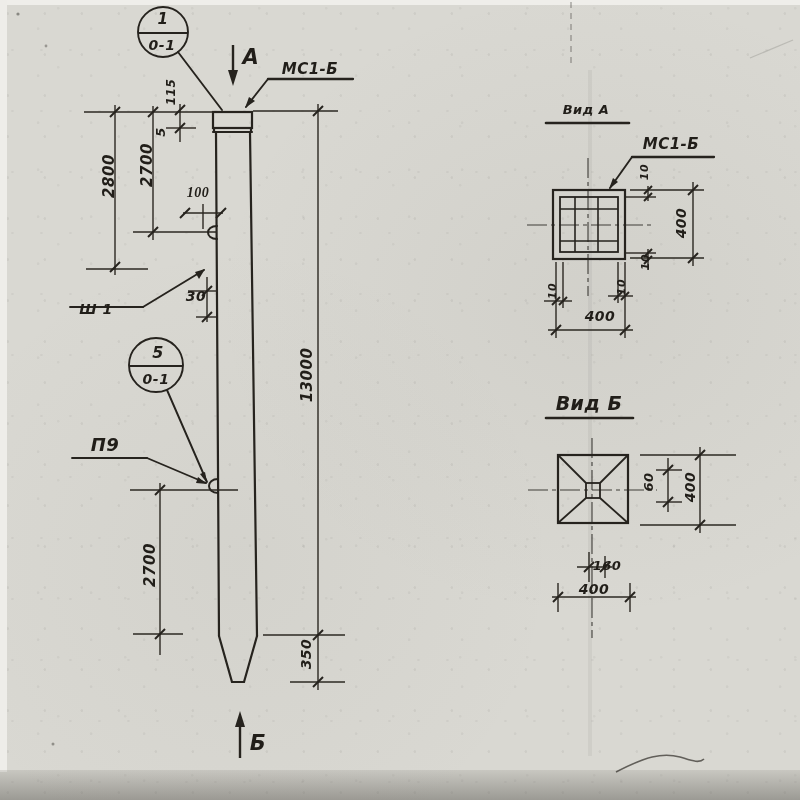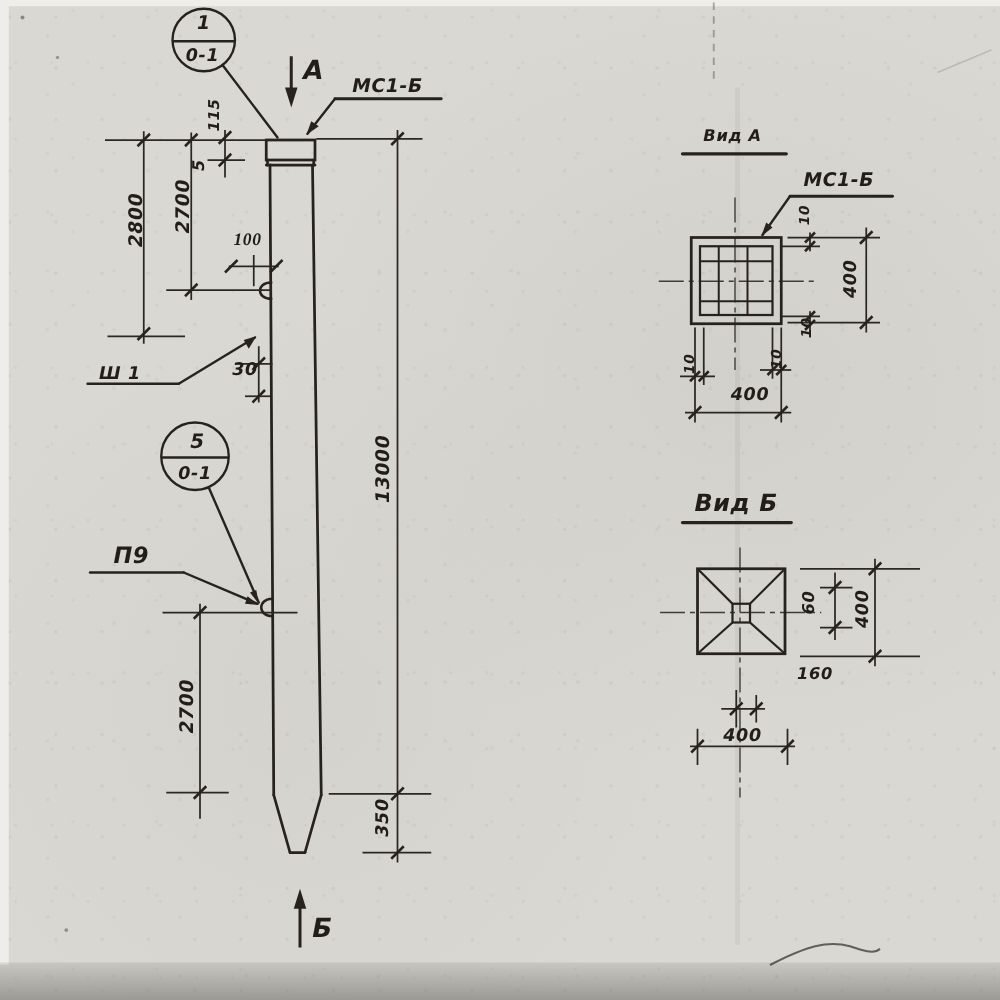--- a/index.html
+++ b/index.html
@@ -207,35 +207,35 @@
 <span class="lbl" style="left:163px;top:19px;font-size:15px;">1</span>
 <span class="lbl" style="left:162px;top:45px;font-size:14px;">0-1</span>
 <span class="lbl" style="left:251px;top:57px;font-size:21px;">А</span>
 <span class="lbl" style="left:310px;top:69px;font-size:15px;">МС1-Б</span>
 <span class="lbl rot" style="left:171px;top:92px;font-size:12px;">115</span>
 <span class="lbl rot" style="left:160px;top:132px;font-size:13px;">5</span>
 <span class="lbl rot" style="left:109px;top:176px;font-size:15px;">2800</span>
 <span class="lbl rot" style="left:147px;top:165px;font-size:15px;">2700</span>
 <span class="lbl" style="left:198px;top:193px;font-size:14px;font-family:Liberation Serif, serif;">100</span>
 <span class="lbl" style="left:196px;top:296px;font-size:14px;">30</span>
-<span class="lbl" style="left:96px;top:299px;font-size:14px;text-align:right;">Ш 1</span>
+<span class="lbl" style="left:96px;top:309px;font-size:14px;text-align:right;">Ш 1</span>
 <span class="lbl" style="left:158px;top:353px;font-size:16px;">5</span>
 <span class="lbl" style="left:156px;top:379px;font-size:14px;">0-1</span>
 <span class="lbl" style="left:105px;top:445px;font-size:18px;">П9</span>
 <span class="lbl rot" style="left:150px;top:565px;font-size:15px;">2700</span>
 <span class="lbl rot" style="left:307px;top:375px;font-size:15px;">13000</span>
 <span class="lbl rot" style="left:306px;top:654px;font-size:14px;">350</span>
 <span class="lbl" style="left:258px;top:743px;font-size:21px;">Б</span>
 
 <span class="lbl" style="left:586px;top:109px;font-size:13px;">Вид А</span>
 <span class="lbl" style="left:671px;top:144px;font-size:15px;">МС1-Б</span>
 <span class="lbl rot" style="left:644px;top:172px;font-size:11px;">10</span>
 <span class="lbl rot" style="left:681px;top:223px;font-size:14px;">400</span>
 <span class="lbl rot" style="left:645px;top:262px;font-size:11px;">10</span>
 <span class="lbl rot" style="left:552px;top:291px;font-size:11px;">10</span>
 <span class="lbl rot" style="left:621px;top:287px;font-size:11px;">10</span>
 <span class="lbl" style="left:600px;top:316px;font-size:14px;">400</span>
 
 <span class="lbl" style="left:589px;top:403px;font-size:19px;">Вид Б</span>
 <span class="lbl rot" style="left:648px;top:482px;font-size:13px;">60</span>
 <span class="lbl rot" style="left:690px;top:487px;font-size:14px;">400</span>
-<span class="lbl" style="left:607px;top:540px;font-size:13px;margin-left:45px;">160</span>
+<span class="lbl" style="left:607px;top:565px;font-size:13px;">160</span>
 <span class="lbl" style="left:594px;top:589px;font-size:14px;">400</span>
 
 </body></html>

